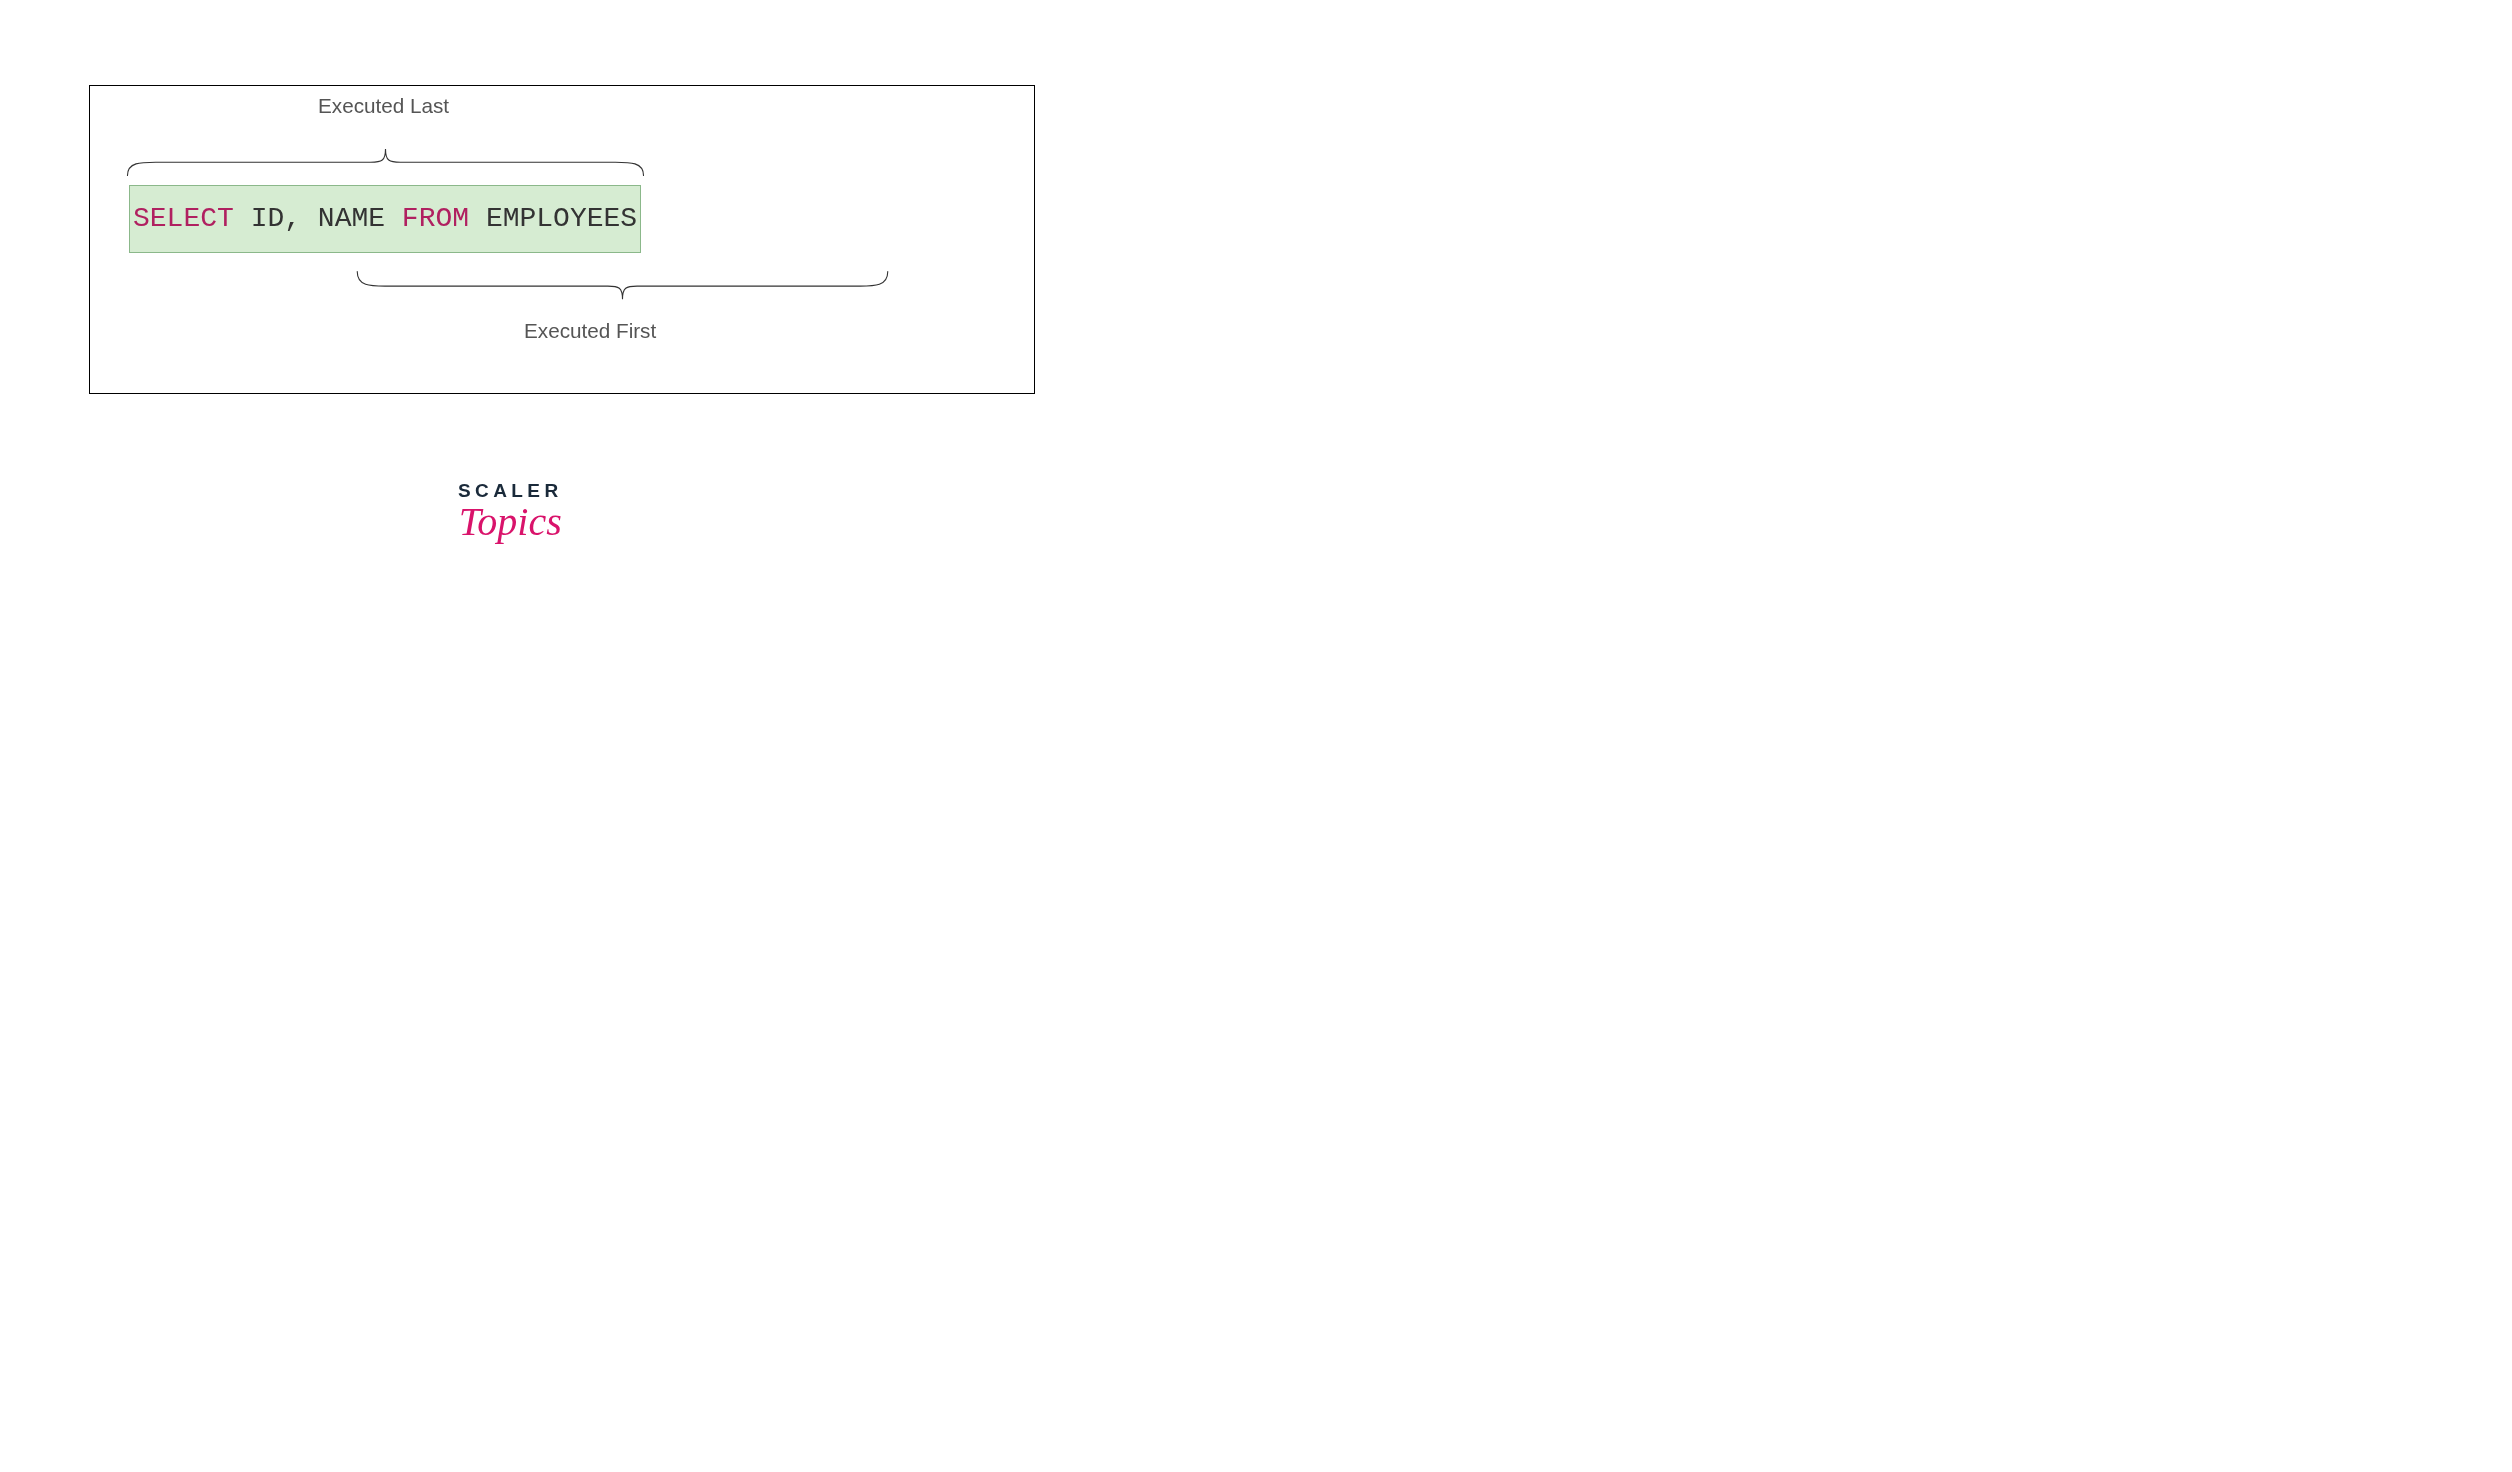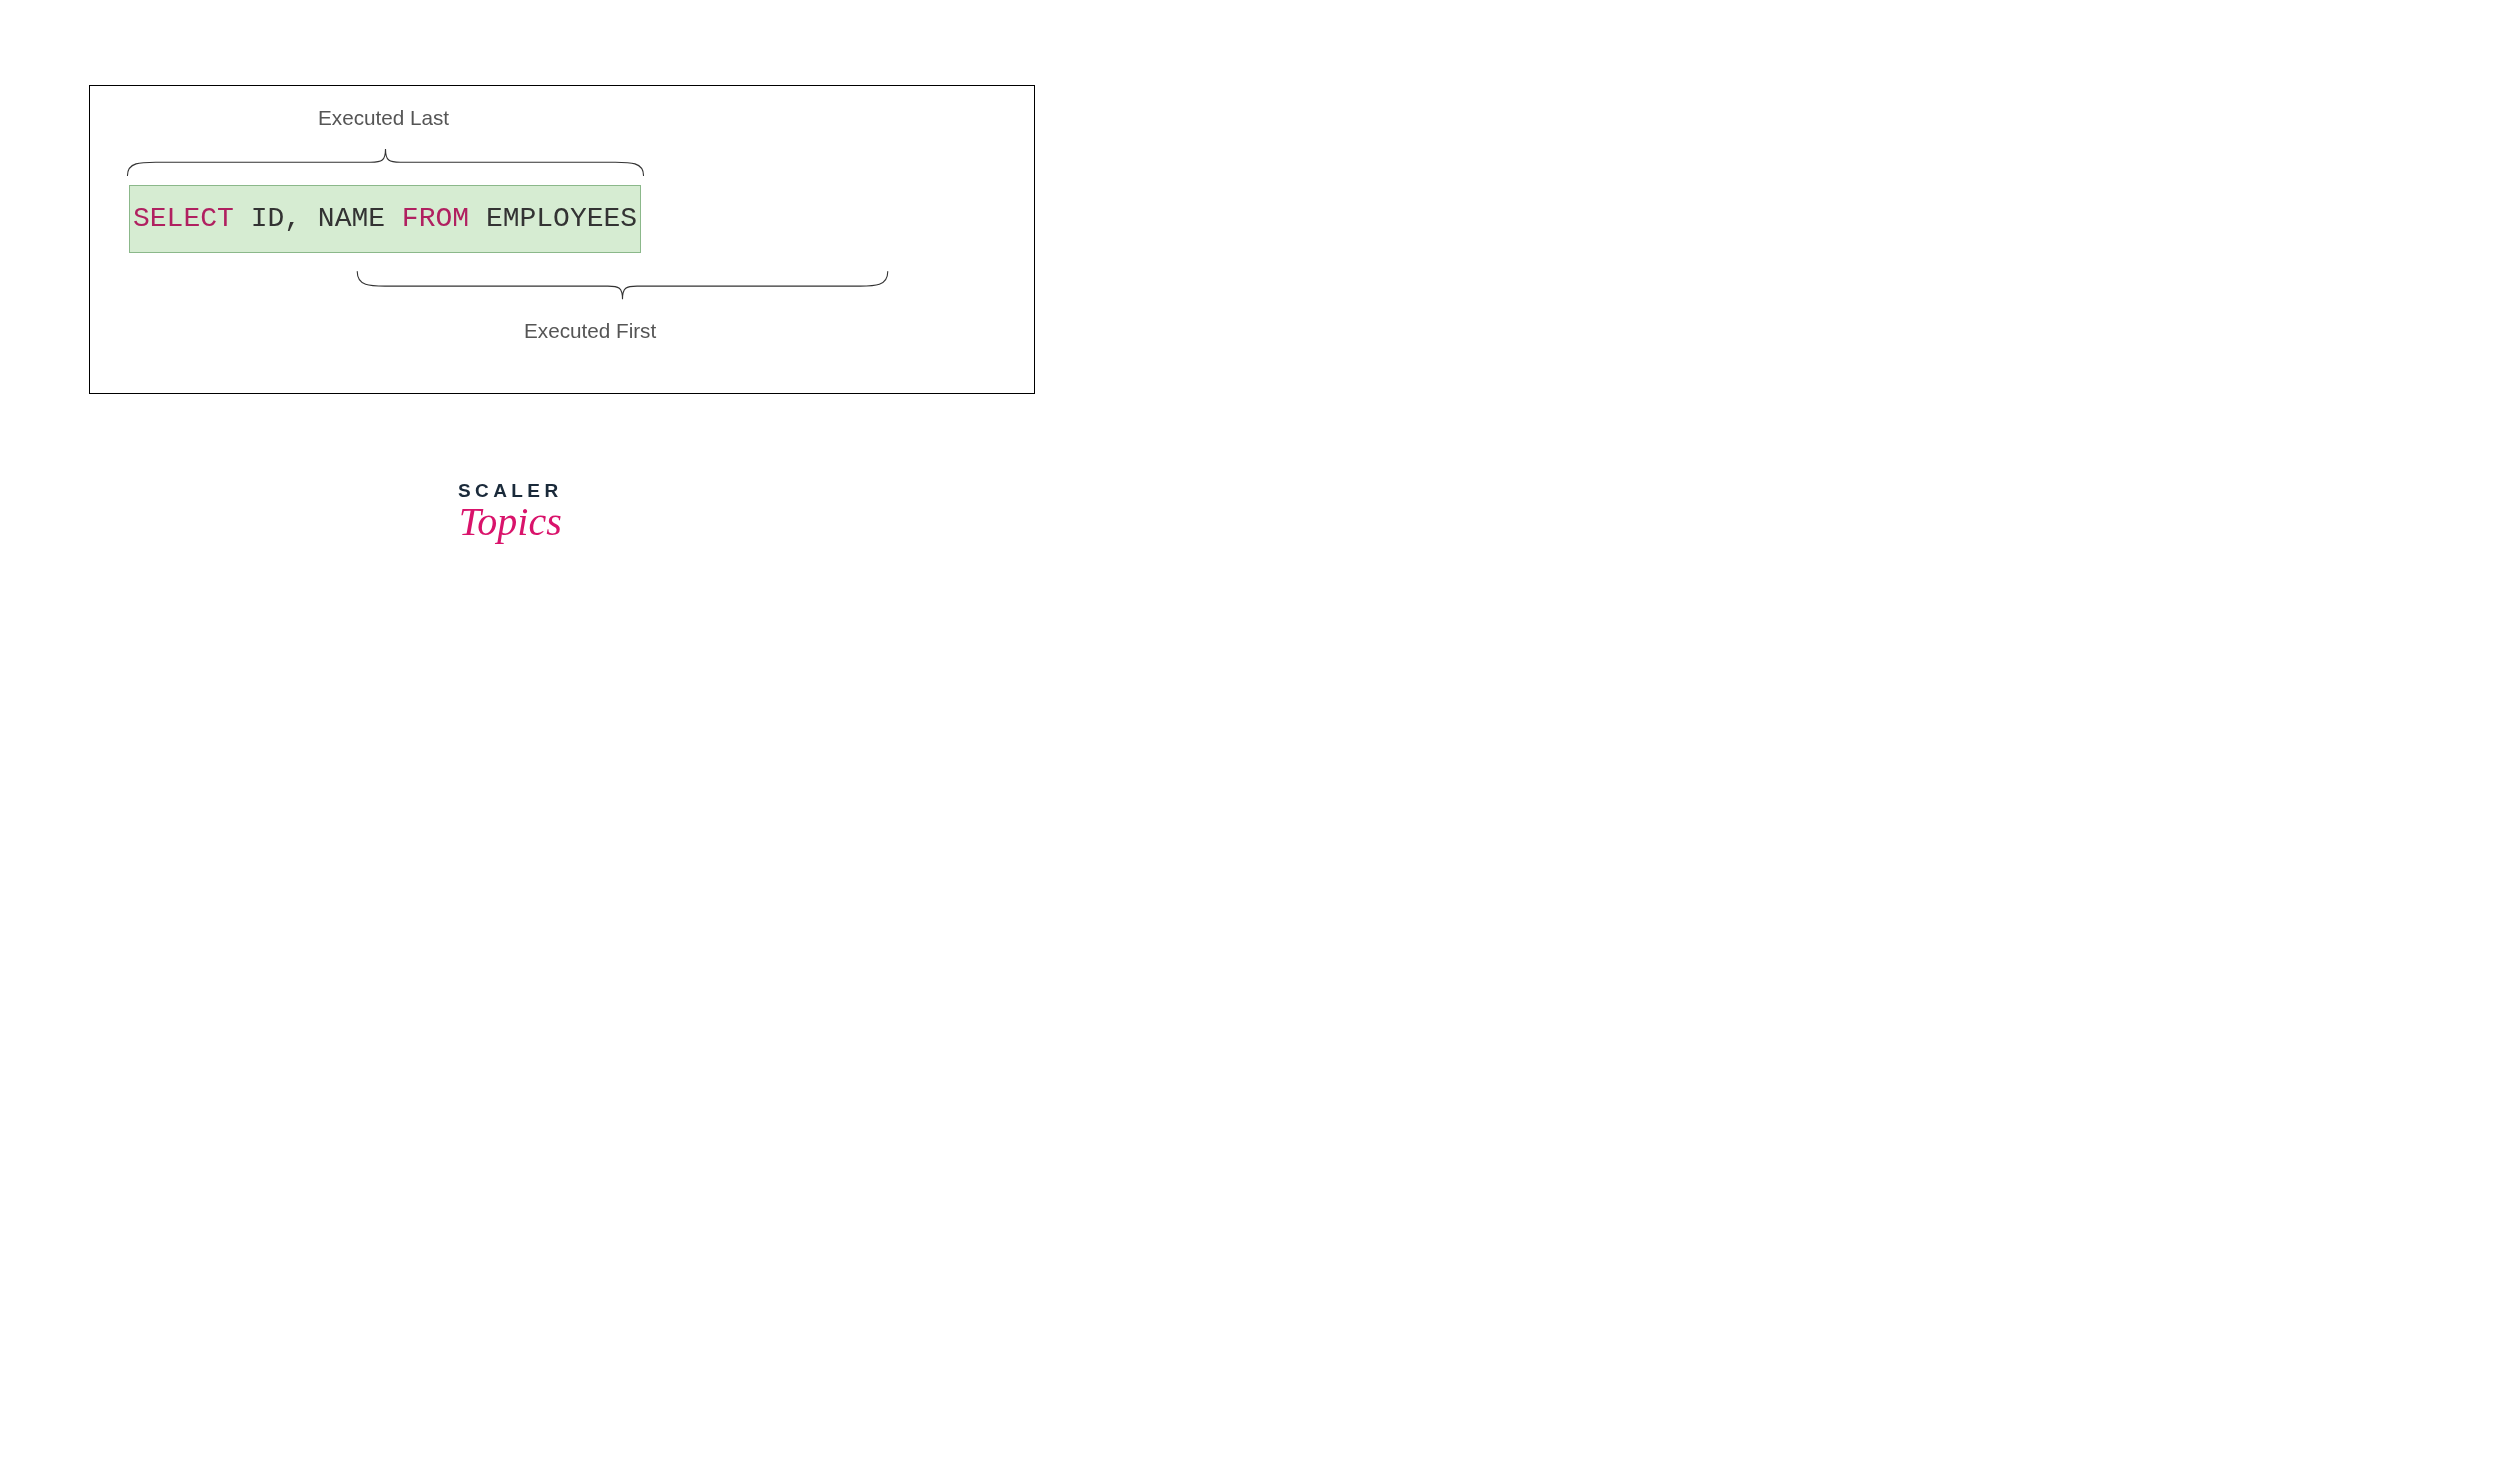--- a/index.html
+++ b/index.html
@@ -23,21 +23,21 @@
     height: 309px;
     border: 1.5px solid #000000;
   }
   .label {
     position: absolute;
     color: #555555;
     font-size: 20.7px;
     font-family: "Helvetica Neue", Arial, sans-serif;
   }
   .label.top {
-    top: 106px;
+    top: 94px;
     left: 318px;
   }
   .label.bottom {
     top: 319px;
     left: 524px;
   }
   .brace {
     position: absolute;
     stroke: #333333;
     stroke-width: 1.5;

